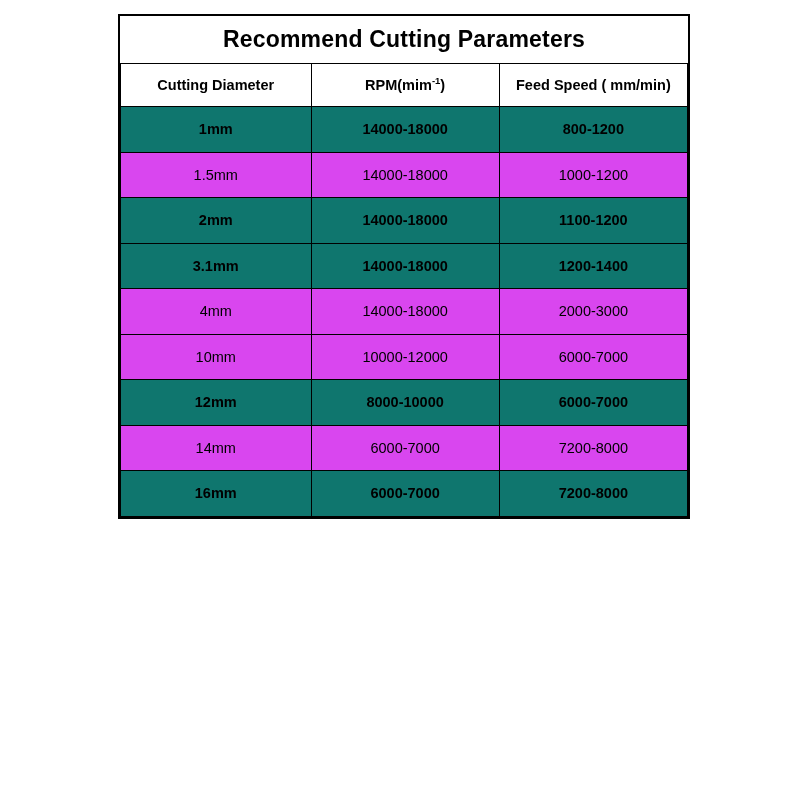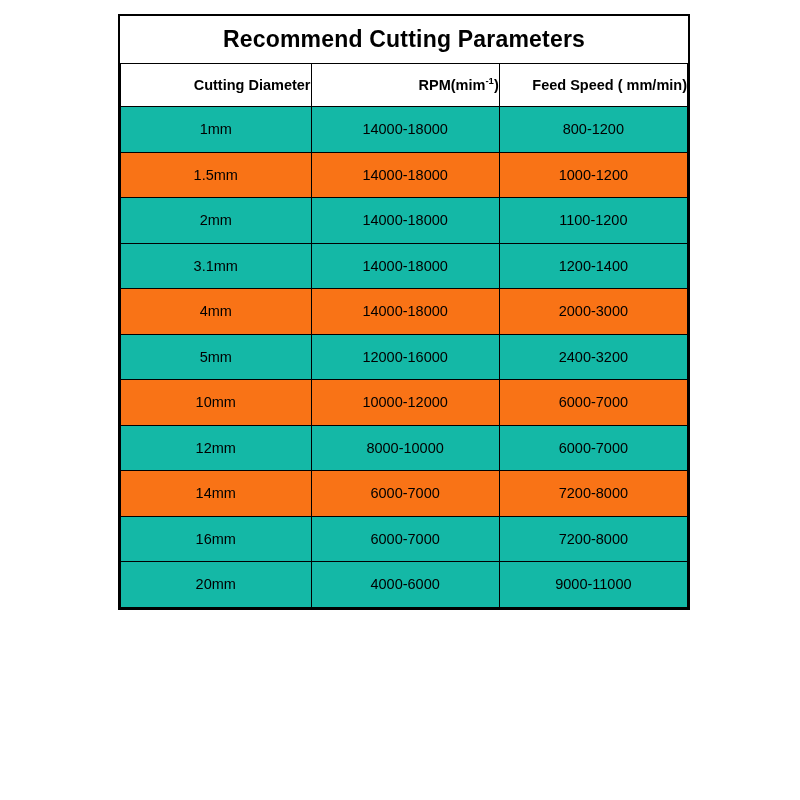--- a/index.html
+++ b/index.html
@@ -45,30 +45,30 @@
     border-bottom: 1px solid #000000;
     font-size: 23px;
     font-weight: bold;
     height: 47px;
     letter-spacing: 0.2px;
   }
   table.params tr.header-row th {
     font-size: 14.5px;
     font-weight: bold;
     height: 42px;
-    text-align: right;
   }
   .col-a { width: 33.6%; }
   .col-b { width: 33.2%; }
   .col-c { width: 33.2%; }
   tr.shaded td {
-    background: #14b8a6;
+    background: #0f766e;
+    font-weight: bold;
   }
   tr.plain td {
-    background: #f97316;
+    background: #d946ef;
   }
   sup {
     font-size: 9.5px;
     vertical-align: super;
     line-height: 0;
   }
   .nowrap { white-space: nowrap; }
 </style>
 </head>
 <body>
@@ -109,46 +109,36 @@
         <tr class="shaded">
           <td>3.1mm</td>
           <td>14000-18000</td>
           <td>1200-1400</td>
         </tr>
         <tr class="plain">
           <td>4mm</td>
           <td>14000-18000</td>
           <td>2000-3000</td>
         </tr>
-        <tr class="shaded">
-          <td>5mm</td>
-          <td>12000-16000</td>
-          <td>2400-3200</td>
-        </tr>
         <tr class="plain">
           <td>10mm</td>
           <td>10000-12000</td>
           <td>6000-7000</td>
         </tr>
         <tr class="shaded">
           <td>12mm</td>
           <td>8000-10000</td>
           <td>6000-7000</td>
         </tr>
         <tr class="plain">
           <td>14mm</td>
           <td>6000-7000</td>
           <td>7200-8000</td>
         </tr>
         <tr class="shaded">
           <td>16mm</td>
           <td>6000-7000</td>
           <td>7200-8000</td>
         </tr>
-        <tr class="shaded">
-          <td>20mm</td>
-          <td>4000-6000</td>
-          <td>9000-11000</td>
-        </tr>
       </tbody>
     </table>
   </div>
 </div>
 
 </body></html>

